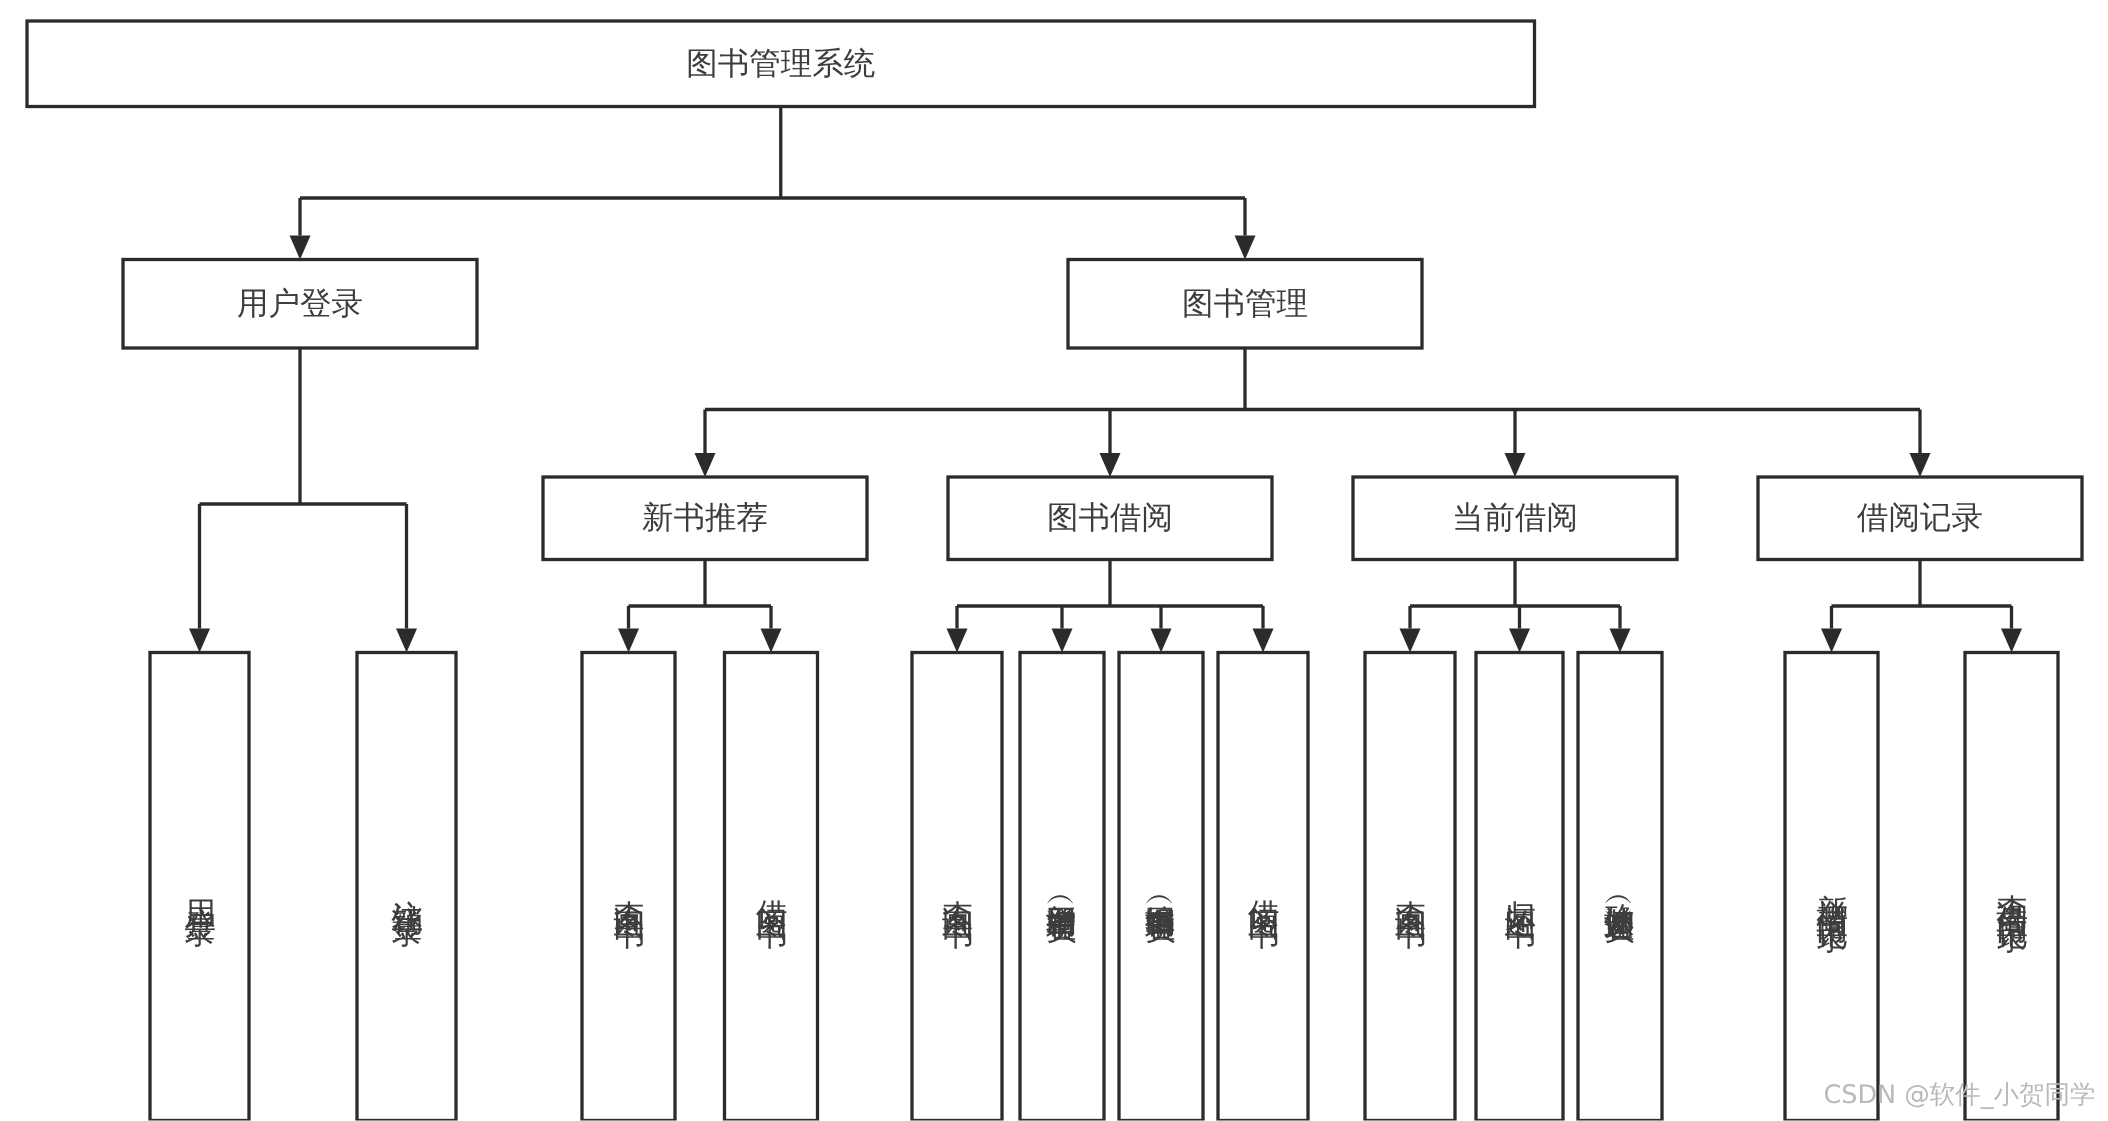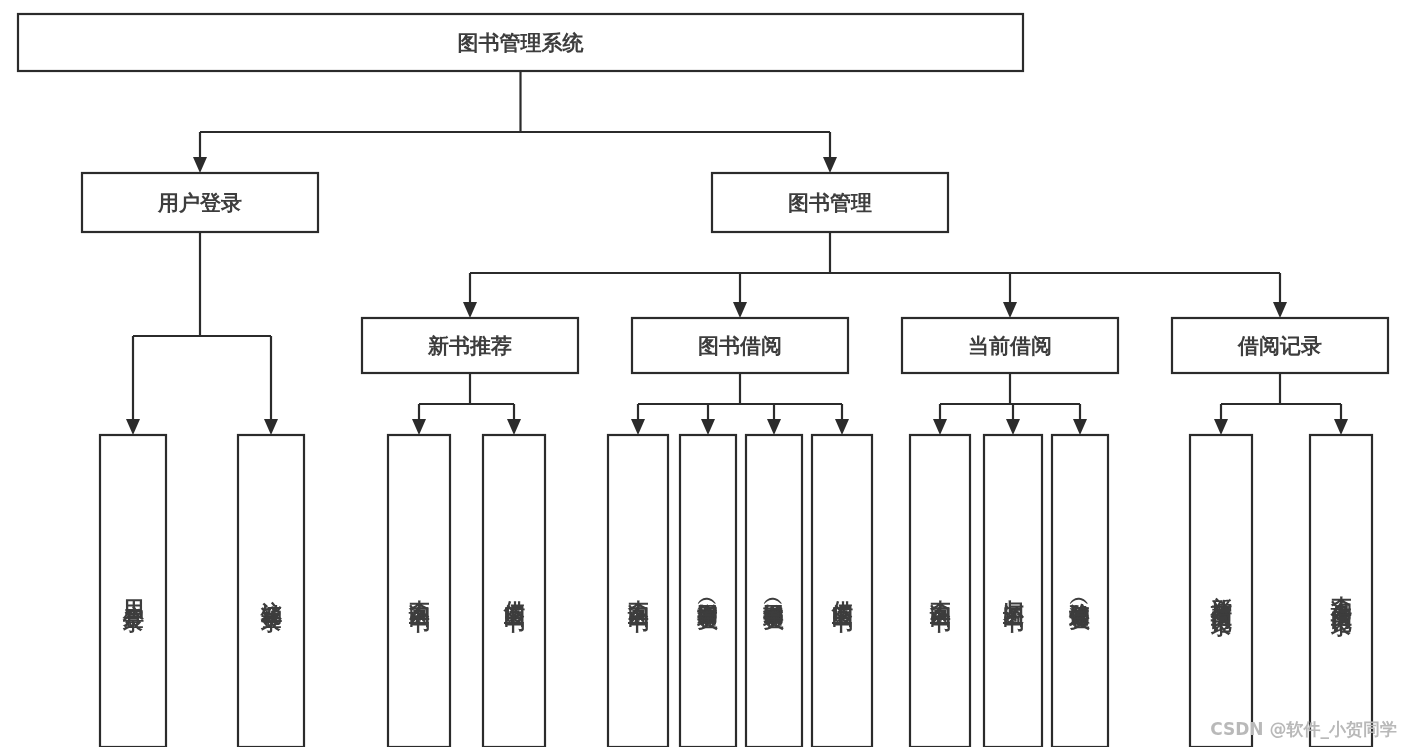--- a/index.html
+++ b/index.html
@@ -13,21 +13,20 @@
     position: relative;
     overflow: hidden;
     font-family: "DejaVu Sans", "Liberation Sans", sans-serif;
   }
   #diagram-root {
     position: absolute;
     left: 0;
     top: 0;
     width: 1405px;
     height: 747px;
-    font-weight: bold;
   }
   svg { display: block; }
 
   .node-rect {
     fill: #ffffff;
     stroke: #2b2b2b;
     stroke-width: 2.2;
   }
   .node-label-h {
     font-family: "DejaVu Sans", "Liberation Sans", sans-serif;

